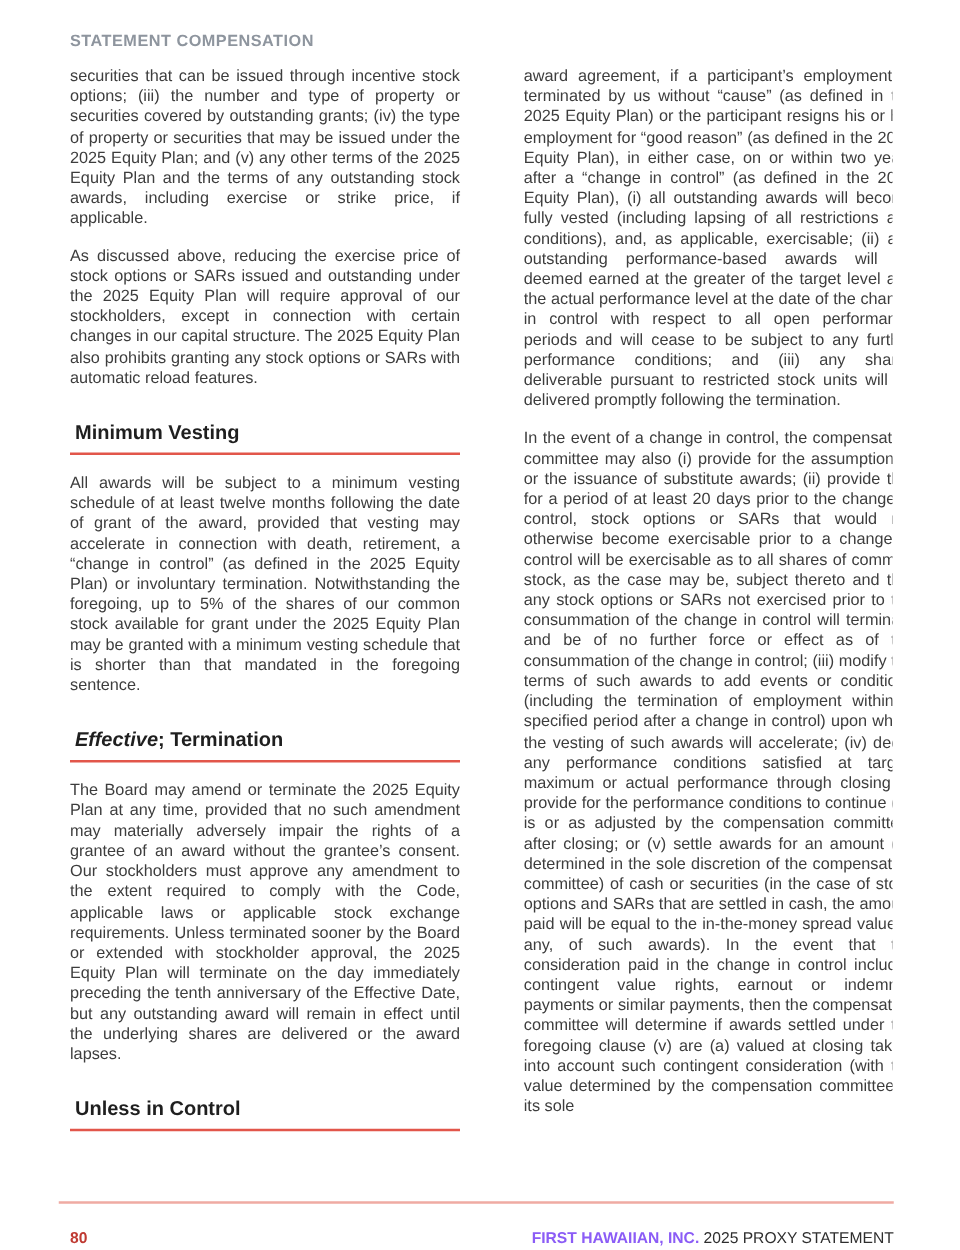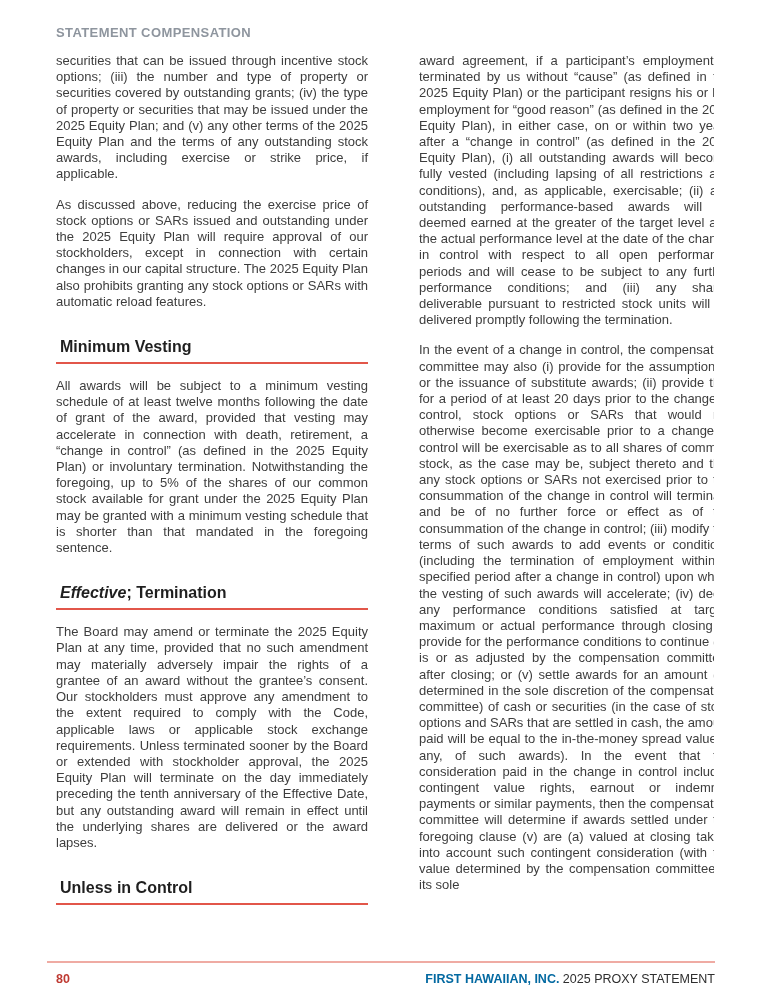--- a/index.html
+++ b/index.html
@@ -63,35 +63,35 @@
   }
   .footer {
     position: absolute;
     top: 961px;
     left: 47px;
     right: 53px;
     border-top: 2px solid var(--footer-line, #efaba3);
     display: flex;
     justify-content: space-between;
     align-items: baseline;
-    padding-top: 9px;
+    padding-top: 20px;
   }
   .page-number {
     font-size: 12.5px;
     font-weight: 700;
     color: var(--page-number-red, #bf3a32);
     margin-left: 9px;
   }
   .brand {
     font-size: 12.5px;
     color: #2e2e2e;
   }
   .brand .bold {
     font-weight: 700;
-    color: #0369a1;
+    color: #8b5cf6;
     margin-top: 42px;
   }
 </style>
 </head>
 <body>
 
 <div class="content">
   <div class="eyebrow">STATEMENT COMPENSATION</div>
 
   <div class="columns">

